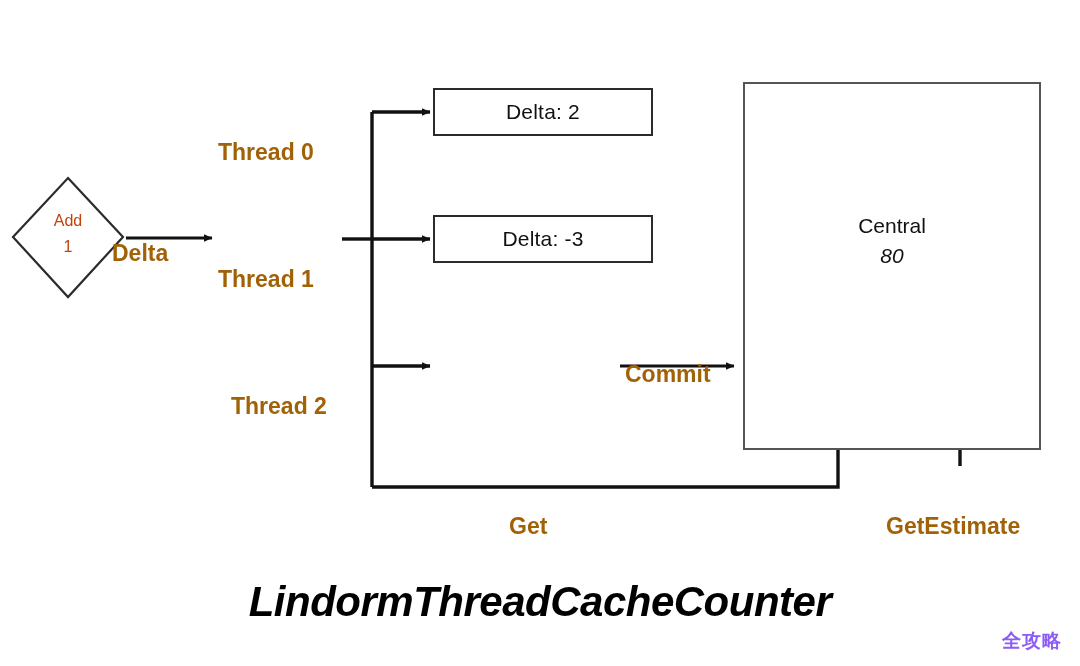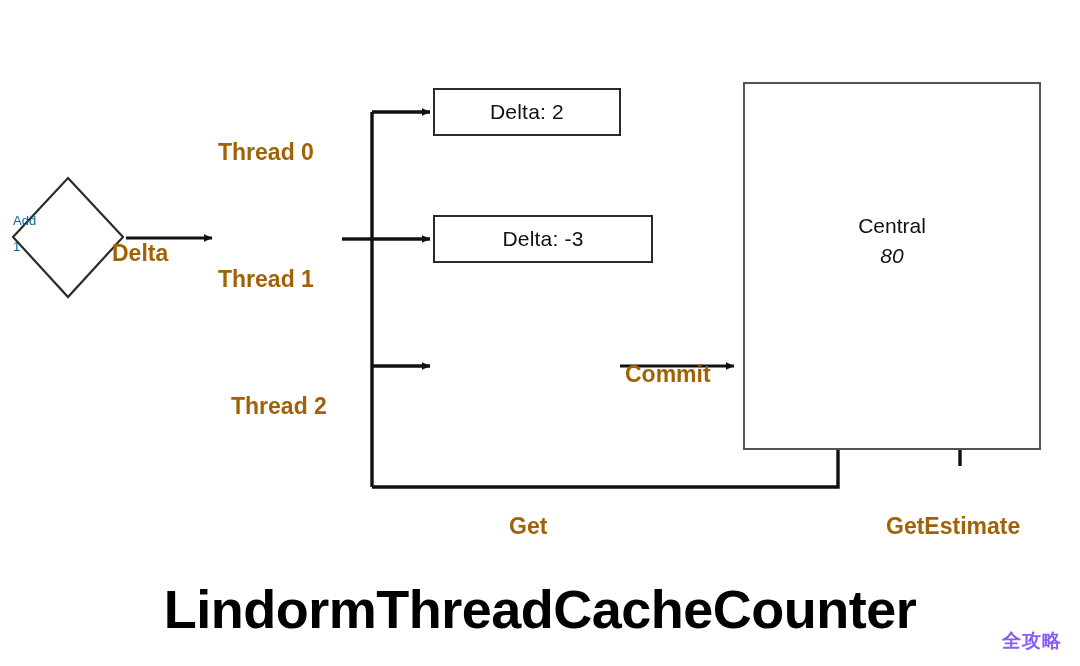--- a/index.html
+++ b/index.html
@@ -58,34 +58,35 @@
     font-weight: bold;
     color: #a16207;
     white-space: nowrap;
     font-size: 23px;
     margin-top: 40px;
   }
   .diamond-text {
     position: absolute;
     left: 0;
     right: 0;
-    text-align: left;
-    font-size: 13px;
+    text-align: center;
+    font-size: 16px;
     line-height: 26px;
-    color: #0369a1;
+    color: #c2410c;
   }
   .title {
     position: absolute;
     left: 0;
     width: 1080px;
     text-align: center;
     font-weight: bold;
-    font-size: 54px;
+    font-size: 42px;
     letter-spacing: -0.5px;
     color: #000000;
+    font-style: italic;
   }
   .watermark {
     position: absolute;
     font-weight: bold;
     font-size: 19px;
     letter-spacing: 1px;
   }
 </style>
 </head>
 <body>
@@ -127,21 +128,21 @@
     <div class="diamond-text" style="top:0;">Add</div>
     <div class="diamond-text" style="top:26px;">1</div>
   </div>
 
   <div class="abs bold-label" style="left:112px; top:200px;">Delta</div>
 
   <div class="abs bold-label" style="left:218px; top:99px;">Thread 0</div>
   <div class="abs bold-label" style="left:218px; top:226px;">Thread 1</div>
   <div class="abs bold-label" style="left:231px; top:353px;">Thread 2</div>
 
-  <div class="abs delta-box" style="left:433px; top:88px; width:188px; height:48px;">Delta: 2</div>
+  <div class="abs delta-box" style="left:433px; top:88px; width:220px; height:48px;">Delta: 2</div>
   <div class="abs delta-box" style="left:433px; top:215px; width:220px; height:48px;">Delta: -3</div>
 
   <div class="abs bold-label" style="left:625px; top:321px;">Commit</div>
 
   <div class="abs central-box" style="left:743px; top:82px; width:298px; height:368px;">
     <div class="central-text" style="top:127px;">Central</div>
     <div class="central-text" style="top:157px;font-style:italic;">80</div>
   </div>
 
   <div class="abs bold-label" style="left:497px; top:473px; background:#ffffff; padding:0 12px;">Get</div>

